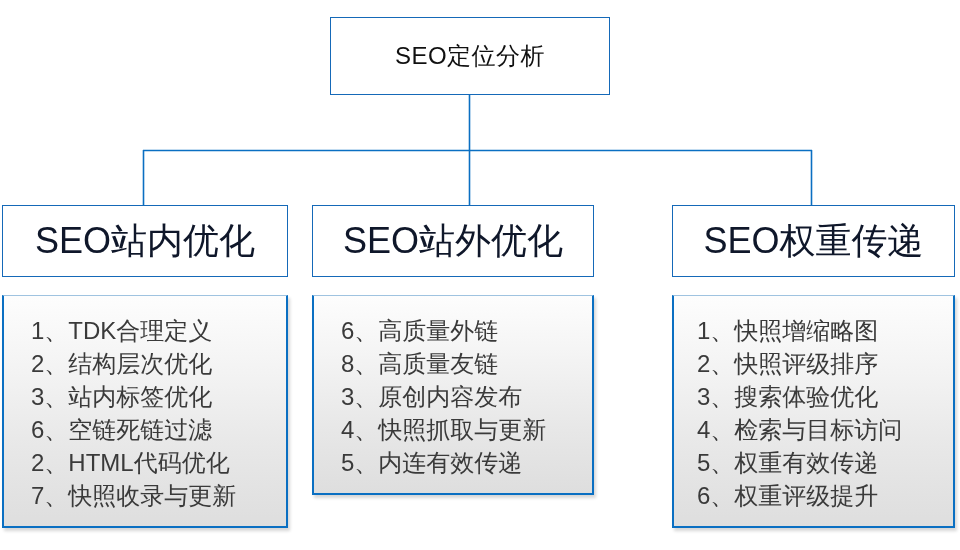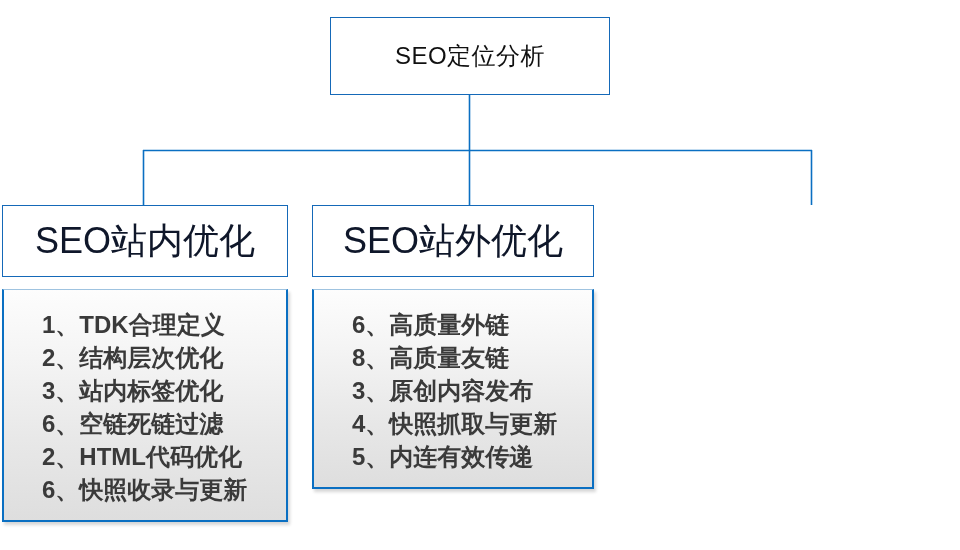--- a/index.html
+++ b/index.html
@@ -71,29 +71,28 @@
   }
   .col-header-title {
     font-size: 36px;
     color: #0f172a;
     line-height: 1;
     white-space: nowrap;
   }
 
   .col-body {
     box-sizing: border-box;
-    margin-top: 12px;
+    margin-top: 18px;
     border-left: 2.2px solid #0a6fc2;
     border-right: 2.2px solid #0a6fc2;
     border-bottom: 2.2px solid #0a6fc2;
     border-top: 1px solid #9fc3e0;
     background: linear-gradient(to bottom, #fdfdfd 0%, #f4f4f4 30%, #e8e8e8 65%, #dedede 100%);
-    padding: 18px 0 14px 12px;
+    padding: 18px 0 14px 1px;
     box-shadow: 2px 3px 3px rgba(0,0,0,0.16);
-    font-weight: bold;
   }
   .item-list {
     list-style: none;
     margin: 0;
     padding: 0 0 0 26px;
   }
   .item-list li {
     font-size: 24px;
     line-height: 33px;
     color: #3a3a3a;
@@ -122,34 +121,49 @@
     <div class="col-header">
       <div class="col-header-title">SEO站内优化</div>
     </div>
     <div class="col-body">
       <ul class="item-list">
         <li>1、TDK合理定义</li>
         <li>2、结构层次优化</li>
         <li>3、站内标签优化</li>
         <li>6、空链死链过滤</li>
         <li>2、HTML代码优化</li>
-        <li>6、快照收录与更新</li>
+        <li>7、快照收录与更新</li>
       </ul>
     </div>
   </div>
 
   <div class="column col-1">
     <div class="col-header">
       <div class="col-header-title">SEO站外优化</div>
     </div>
     <div class="col-body">
       <ul class="item-list">
         <li>6、高质量外链</li>
         <li>8、高质量友链</li>
         <li>3、原创内容发布</li>
         <li>4、快照抓取与更新</li>
         <li>5、内连有效传递</li>
       </ul>
     </div>
   </div>
 
+  <div class="column col-2">
+    <div class="col-header">
+      <div class="col-header-title">SEO权重传递</div>
+    </div>
+    <div class="col-body">
+      <ul class="item-list">
+        <li>1、快照增缩略图</li>
+        <li>2、快照评级排序</li>
+        <li>3、搜索体验优化</li>
+        <li>4、检索与目标访问</li>
+        <li>5、权重有效传递</li>
+        <li>6、权重评级提升</li>
+      </ul>
+    </div>
+  </div>
 
 </div>
 
 </body></html>

